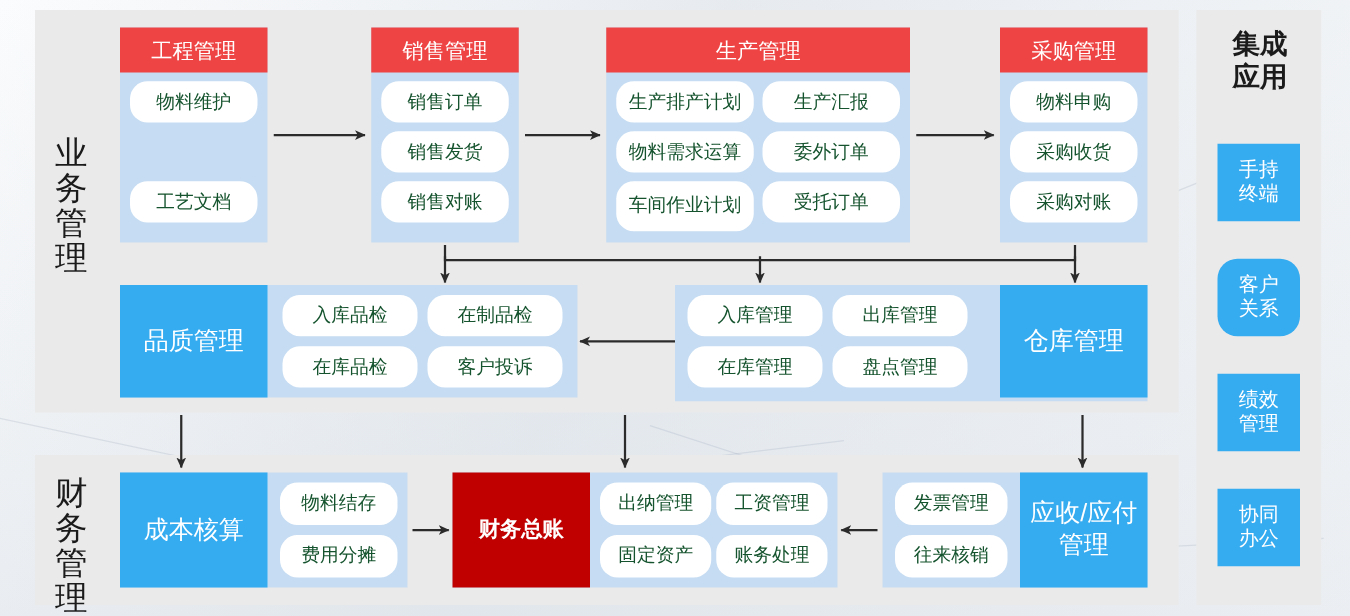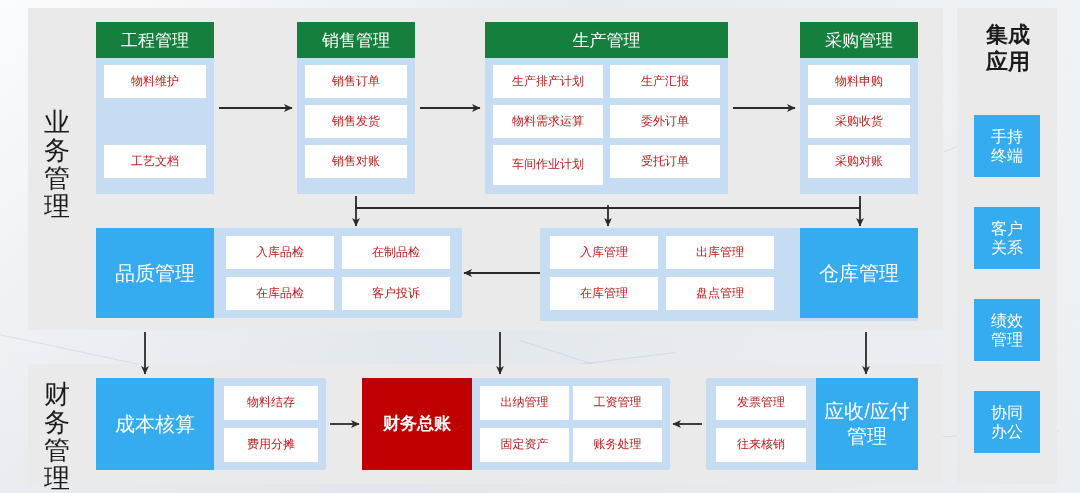--- a/index.html
+++ b/index.html
@@ -39,27 +39,27 @@
   #label-integration{
     position:absolute;left:962px;top:22px;width:92px;text-align:center;
     font-size:22px;line-height:1.22;color:#1b1b1b;font-weight:700;
   }
   #label-integration span{display:block;}
 
   
   .card{position:absolute;background:#c5dcf2;box-sizing:border-box;}
   .card-head{
     position:absolute;left:0;top:0;width:100%;height:36px;
-    background:#15803d;color:#ffffff;font-size:17px;
+    background:#ef4444;color:#ffffff;font-size:17px;
     display:flex;align-items:center;justify-content:center;
   }
   .tile{
-    position:absolute;background:#ffffff;color:#b91c1c;font-size:12px;
+    position:absolute;background:#ffffff;color:#14532d;font-size:15px;
     display:flex;align-items:center;justify-content:center;
-    box-sizing:border-box;text-align:center;line-height:1.15;
+    box-sizing:border-box;text-align:center;line-height:1.15;border-radius:14px;
   }
   .side-block{
     position:absolute;background:#35abf0;color:#ffffff;font-size:20px;
     display:flex;align-items:center;justify-content:center;text-align:center;
     line-height:1.25;
   }
   .side-block.red{background:#c00000;font-weight:700;font-size:17px;}
 
   
   .int-btn{
@@ -173,21 +173,21 @@
     <div class="tile" style="left:10px;top:50px;width:90px;height:34px;">往来核销</div>
     <div class="side-block" style="left:110px;top:0;width:102px;height:92px;">应收/应付管理</div>
   </div>
 
   <div class="int-btn" style="top:115px;">
     <div>
       <span>手持</span>
       <span>终端</span>
     </div>
   </div>
-  <div class="int-btn" style="top:207px;">
+  <div class="int-btn" style="top:207px;border-radius:16px;">
     <div>
       <span>客户</span>
       <span>关系</span>
     </div>
   </div>
   <div class="int-btn" style="top:299px;">
     <div>
       <span>绩效</span>
       <span>管理</span>
     </div>

